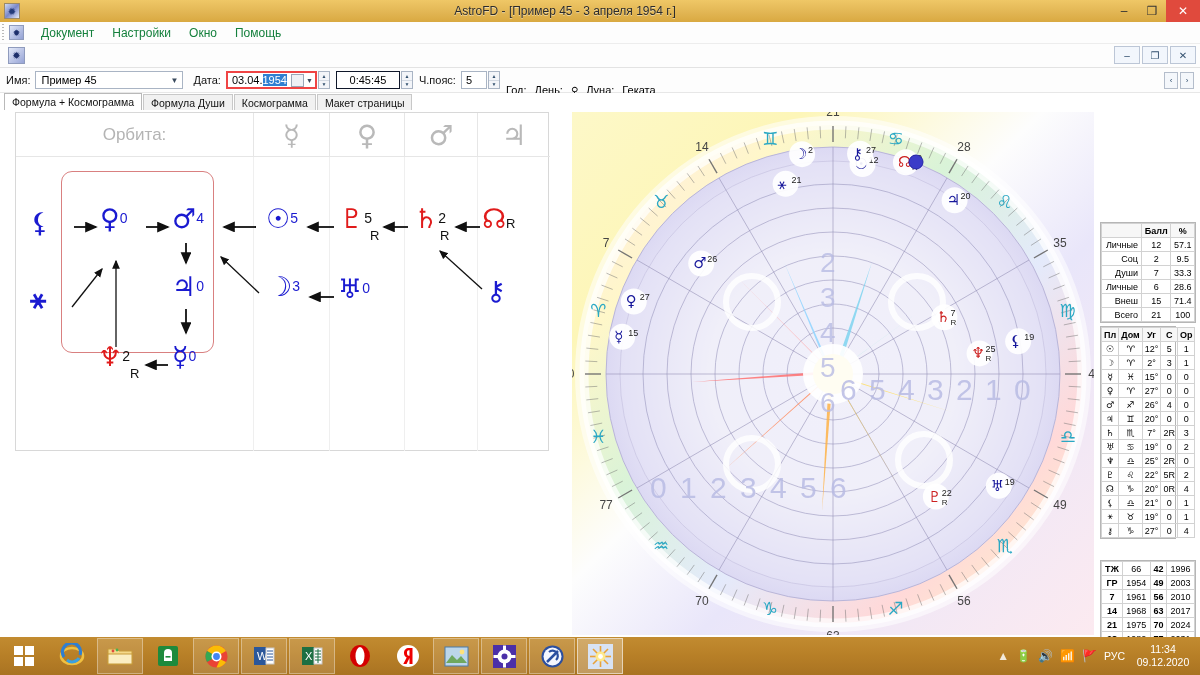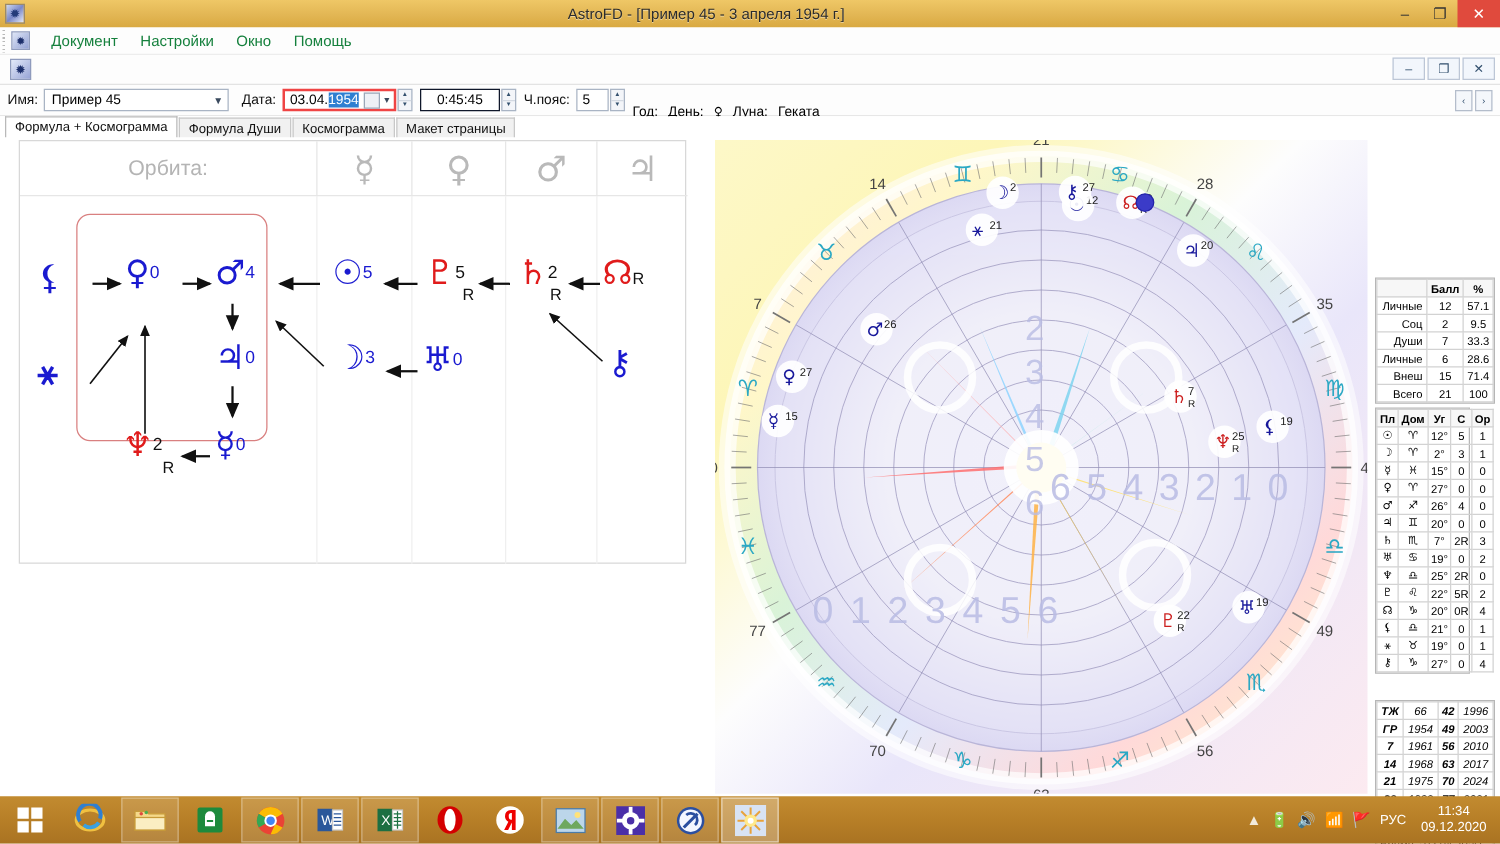--- a/index.html
+++ b/index.html
@@ -174,21 +174,21 @@
     font-weight:normal;font-size:9px;white-space:nowrap;
   }
   .rt th{ background:#f7f7f7;font-weight:bold; }
   .rt td.lft{ text-align:right;padding-right:3px; }
   .glyc{ font-family:"DejaVu Sans",sans-serif;font-size:10px; }
 
   #tbl-score{ left:1100px; top:112px; width:96px; }
   #tbl-planets{ left:1100px; top:216px; width:76px; }
   #tbl-years{ left:1100px; top:450px; width:96px; }
   #tbl-time{ left:1100px; top:556px; width:96px; }
-  #tbl-years td{ font-weight:bold;font-style:italic; }
+  #tbl-years td{ font-weight:bold; }
   #tbl-years td.soft{ font-weight:normal; }
   #tbl-time td{ text-align:left;padding-left:2px; }
 
   
   #taskbar{
     position:absolute;left:0;top:637px;width:1200px;height:38px;
     background:linear-gradient(to bottom,#c28b30,#b77f27 50%,#a97322);
     display:flex;align-items:center;
   }
   .tbtn{

